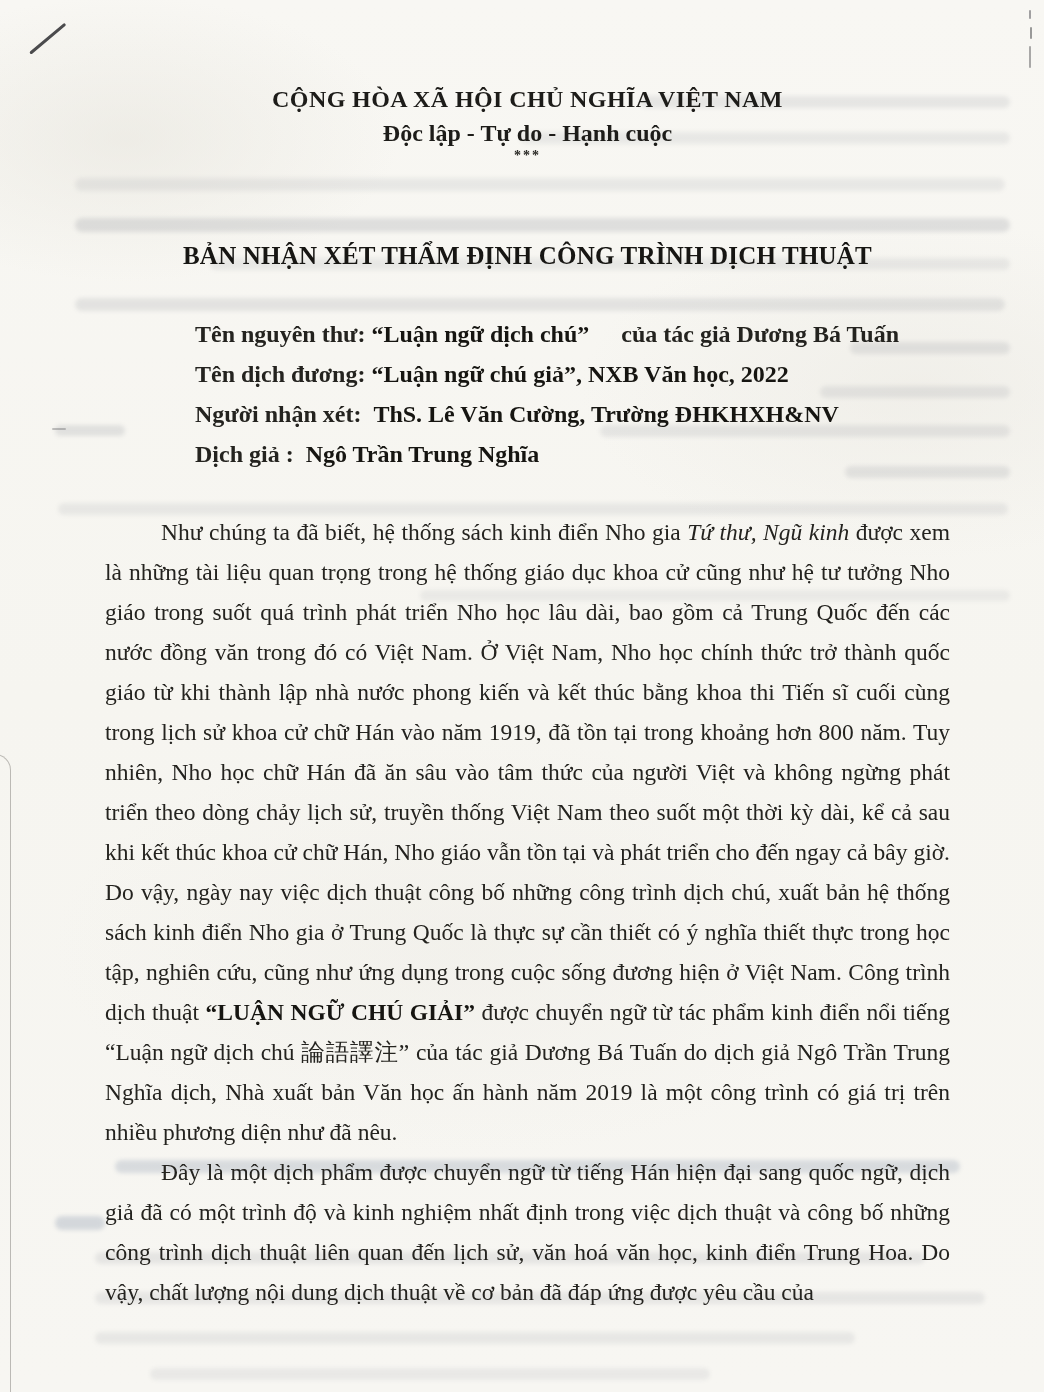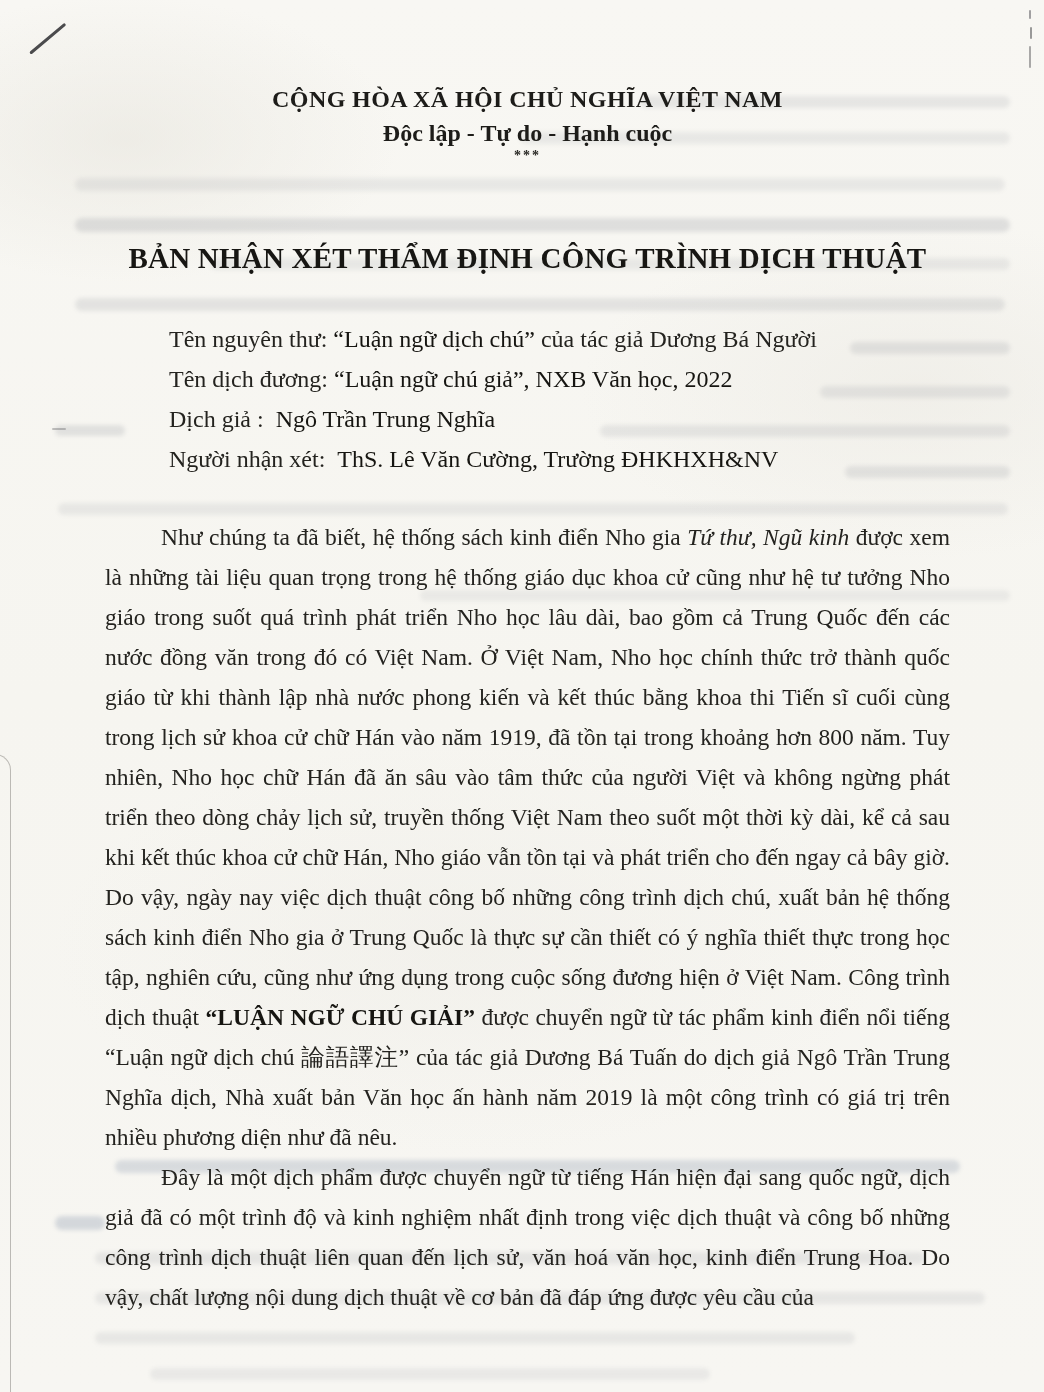--- a/index.html
+++ b/index.html
@@ -15,24 +15,24 @@
       radial-gradient(ellipse 640px 320px at 45% 68%, rgba(236,234,228,.40), transparent 65%),
       linear-gradient(180deg, #f8f7f3 0%, #f6f5f0 50%, #f7f6f2 100%);
     font-family:"Liberation Serif","DejaVu Serif",serif;
     color:#24231f;
   }
   .content { position:absolute; left:105px; width:845px; top:86px; }
   .header { text-align:center; }
   .nat-title { font-size:24px; font-weight:bold; letter-spacing:.4px; color:#1d1c19; }
   .motto { font-size:24px; font-weight:bold; margin-top:7px; color:#1d1c19; }
   .stars { font-size:14px; font-weight:bold; letter-spacing:2px; margin-top:1px; color:#2a2925; }
-  .doc-title { margin-top:78px; text-align:center; font-size:29px; font-weight:bold; letter-spacing:.2px; color:#171613; }
+  .doc-title { margin-top:78px; text-align:center; font-size:25px; font-weight:bold; letter-spacing:.2px; color:#171613; }
   .meta { margin-top:44px; margin-left:64px; font-size:24px; line-height:40px; }
-  .meta .lbl { font-weight:normal; }
-  .meta .val { font-weight:normal; color:#161511;text-align:right; }
+  .meta .lbl { font-weight:bold;margin-left:26px; }
+  .meta .val { font-weight:bold; color:#161511;text-align:right; }
   .body-text { margin-top:38px; font-size:23.5px; line-height:40px; text-align:justify; }
   .body-text p { margin:0; text-indent:56px; }
   .it { font-style:italic;margin-top:48px; }
   .bd { font-weight:bold; color:#161511; }
   
   .ghost { position:absolute; border-radius:7px; filter:blur(2.2px); background:#7e828c; pointer-events:none; }
   .ghost.blue { background:#6e7f9b; }
   .pen-stroke { position:absolute; left:30px; top:52px; width:46px; height:2.6px; background:#4b4b4d;
     border-radius:2px; transform:rotate(-40deg); transform-origin:left center; }
   .edge-mark { position:absolute; background:#5a5a5c; border-radius:1px; }
@@ -79,24 +79,24 @@
 
     <div class="header">
       <div class="nat-title">CỘNG HÒA XÃ HỘI CHỦ NGHĨA VIỆT NAM</div>
       <div class="motto">Độc lập - Tự do - Hạnh cuộc</div>
       <div class="stars">***</div>
     </div>
 
     <div class="doc-title">BẢN NHẬN XÉT THẨM ĐỊNH CÔNG TRÌNH DỊCH THUẬT</div>
 
     <div class="meta">
-      <div><span class="lbl">Tên nguyên thư: </span><span class="val">“Luận ngữ dịch chú”</span><span class="lbl"> của tác giả Dương Bá Người</span></div>
+      <div><span class="lbl">Tên nguyên thư: </span><span class="val">“Luận ngữ dịch chú”</span><span class="lbl"> của tác giả Dương Bá Tuấn</span></div>
       <div><span class="lbl">Tên dịch đương: </span><span class="val">“Luận ngữ chú giả”, NXB Văn học, 2022</span></div>
+      <div><span class="lbl">Người nhận xét: </span>&nbsp;<span class="val">ThS. Lê Văn Cường, Trường ĐHKHXH&amp;NV</span></div>
       <div><span class="lbl">Dịch giả : </span>&nbsp;<span class="val">Ngô Trần Trung Nghĩa</span></div>
-      <div><span class="lbl">Người nhận xét: </span>&nbsp;<span class="val">ThS. Lê Văn Cường, Trường ĐHKHXH&amp;NV</span></div>
     </div>
 
     <div class="body-text">
       <p><span>Như chúng ta đã biết, hệ thống sách kinh điển Nho gia </span><span class="it">Tứ thư, Ngũ kinh</span><span> được xem là những tài liệu quan trọng trong hệ thống giáo dục khoa cử cũng như hệ tư tưởng Nho giáo trong suốt quá trình phát triển Nho học lâu dài, bao gồm cả Trung Quốc đến các nước đồng văn trong đó có Việt Nam. Ở Việt Nam, Nho học chính thức trở thành quốc giáo từ khi thành lập nhà nước phong kiến và kết thúc bằng khoa thi Tiến sĩ cuối cùng trong lịch sử khoa cử chữ Hán vào năm 1919, đã tồn tại trong khoảng hơn 800 năm. Tuy nhiên, Nho học chữ Hán đã ăn sâu vào tâm thức của người Việt và không ngừng phát triển theo dòng chảy lịch sử, truyền thống Việt Nam theo suốt một thời kỳ dài, kể cả sau khi kết thúc khoa cử chữ Hán, Nho giáo vẫn tồn tại và phát triển cho đến ngay cả bây giờ. Do vậy, ngày nay việc dịch thuật công bố những công trình dịch chú, xuất bản hệ thống sách kinh điển Nho gia ở Trung Quốc là thực sự cần thiết có ý nghĩa thiết thực trong học tập, nghiên cứu, cũng như ứng dụng trong cuộc sống đương hiện ở Việt Nam. Công trình dịch thuật </span><span class="bd">“LUẬN NGỮ CHÚ GIẢI”</span><span> được chuyển ngữ từ tác phẩm kinh điển nổi tiếng “Luận ngữ dịch chú 論語譯注” của tác giả Dương Bá Tuấn do dịch giả Ngô Trần Trung Nghĩa dịch, Nhà xuất bản Văn học ấn hành năm 2019 là một công trình có giá trị trên nhiều phương diện như đã nêu.</span></p>
       <p><span>Đây là một dịch phẩm được chuyển ngữ từ tiếng Hán hiện đại sang quốc ngữ, dịch giả đã có một trình độ và kinh nghiệm nhất định trong việc dịch thuật và công bố những công trình dịch thuật liên quan đến lịch sử, văn hoá văn học, kinh điển Trung Hoa. Do vậy, chất lượng nội dung dịch thuật về cơ bản đã đáp ứng được yêu cầu của</span></p>
     </div>
 
   </div>
 </div>
 

